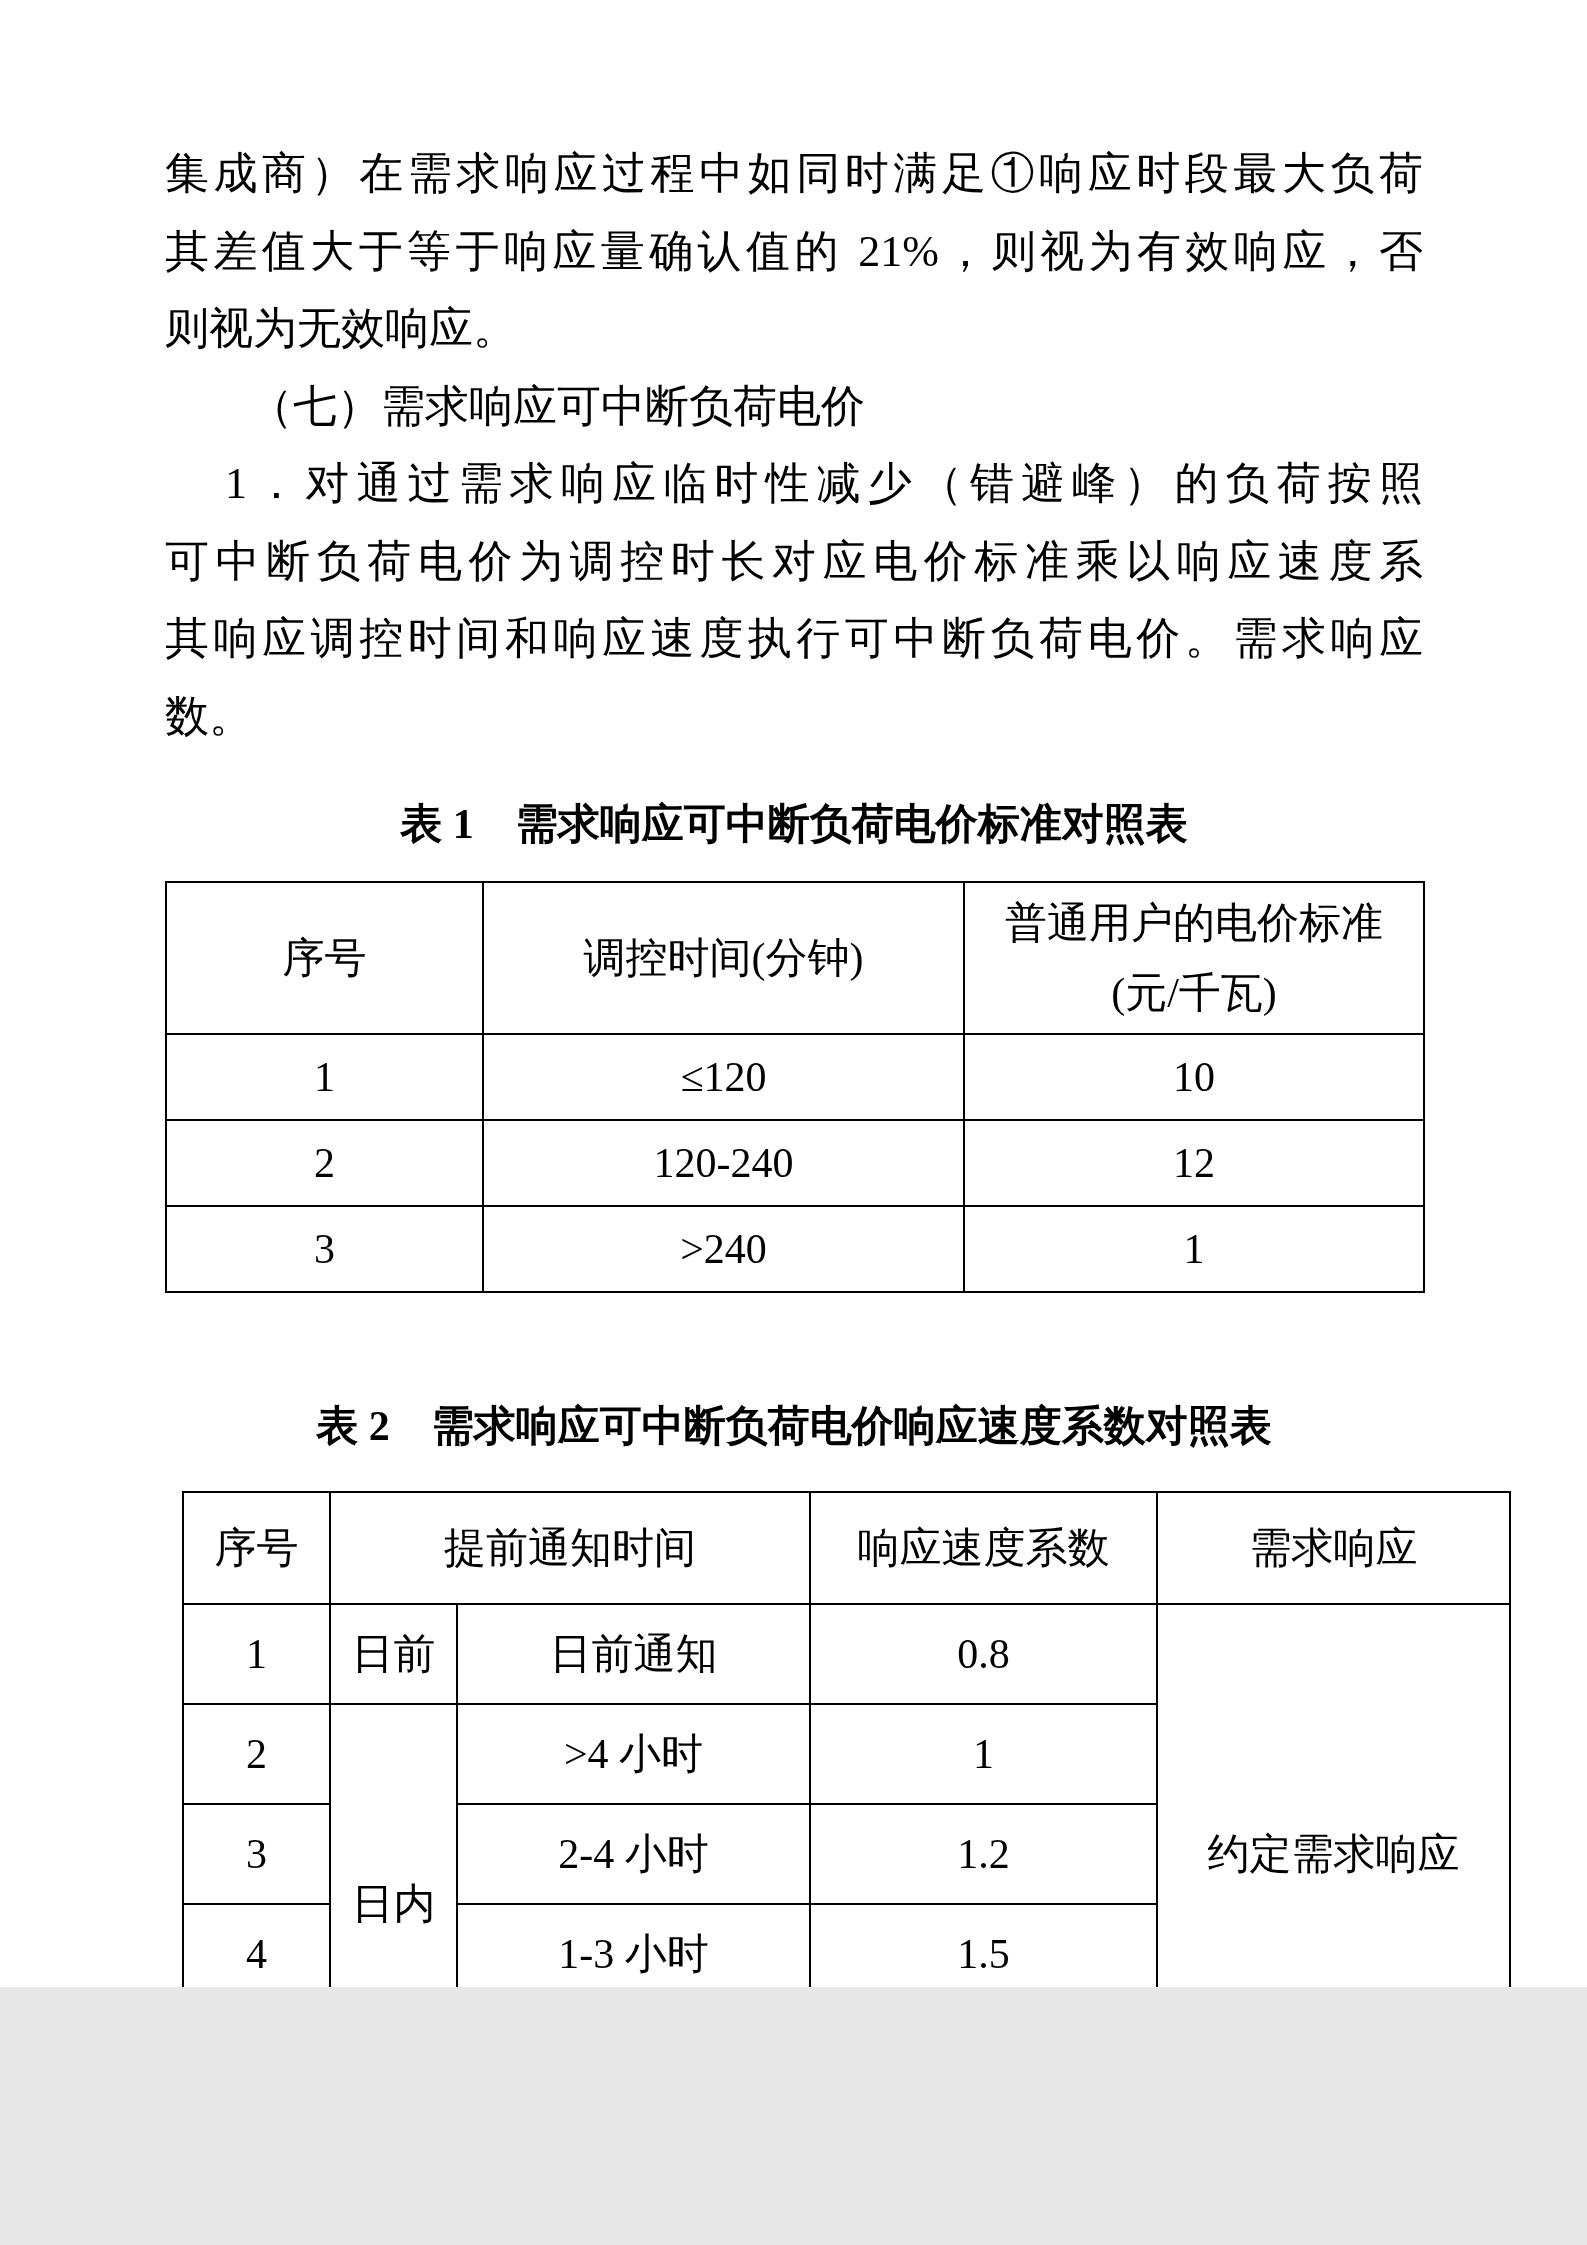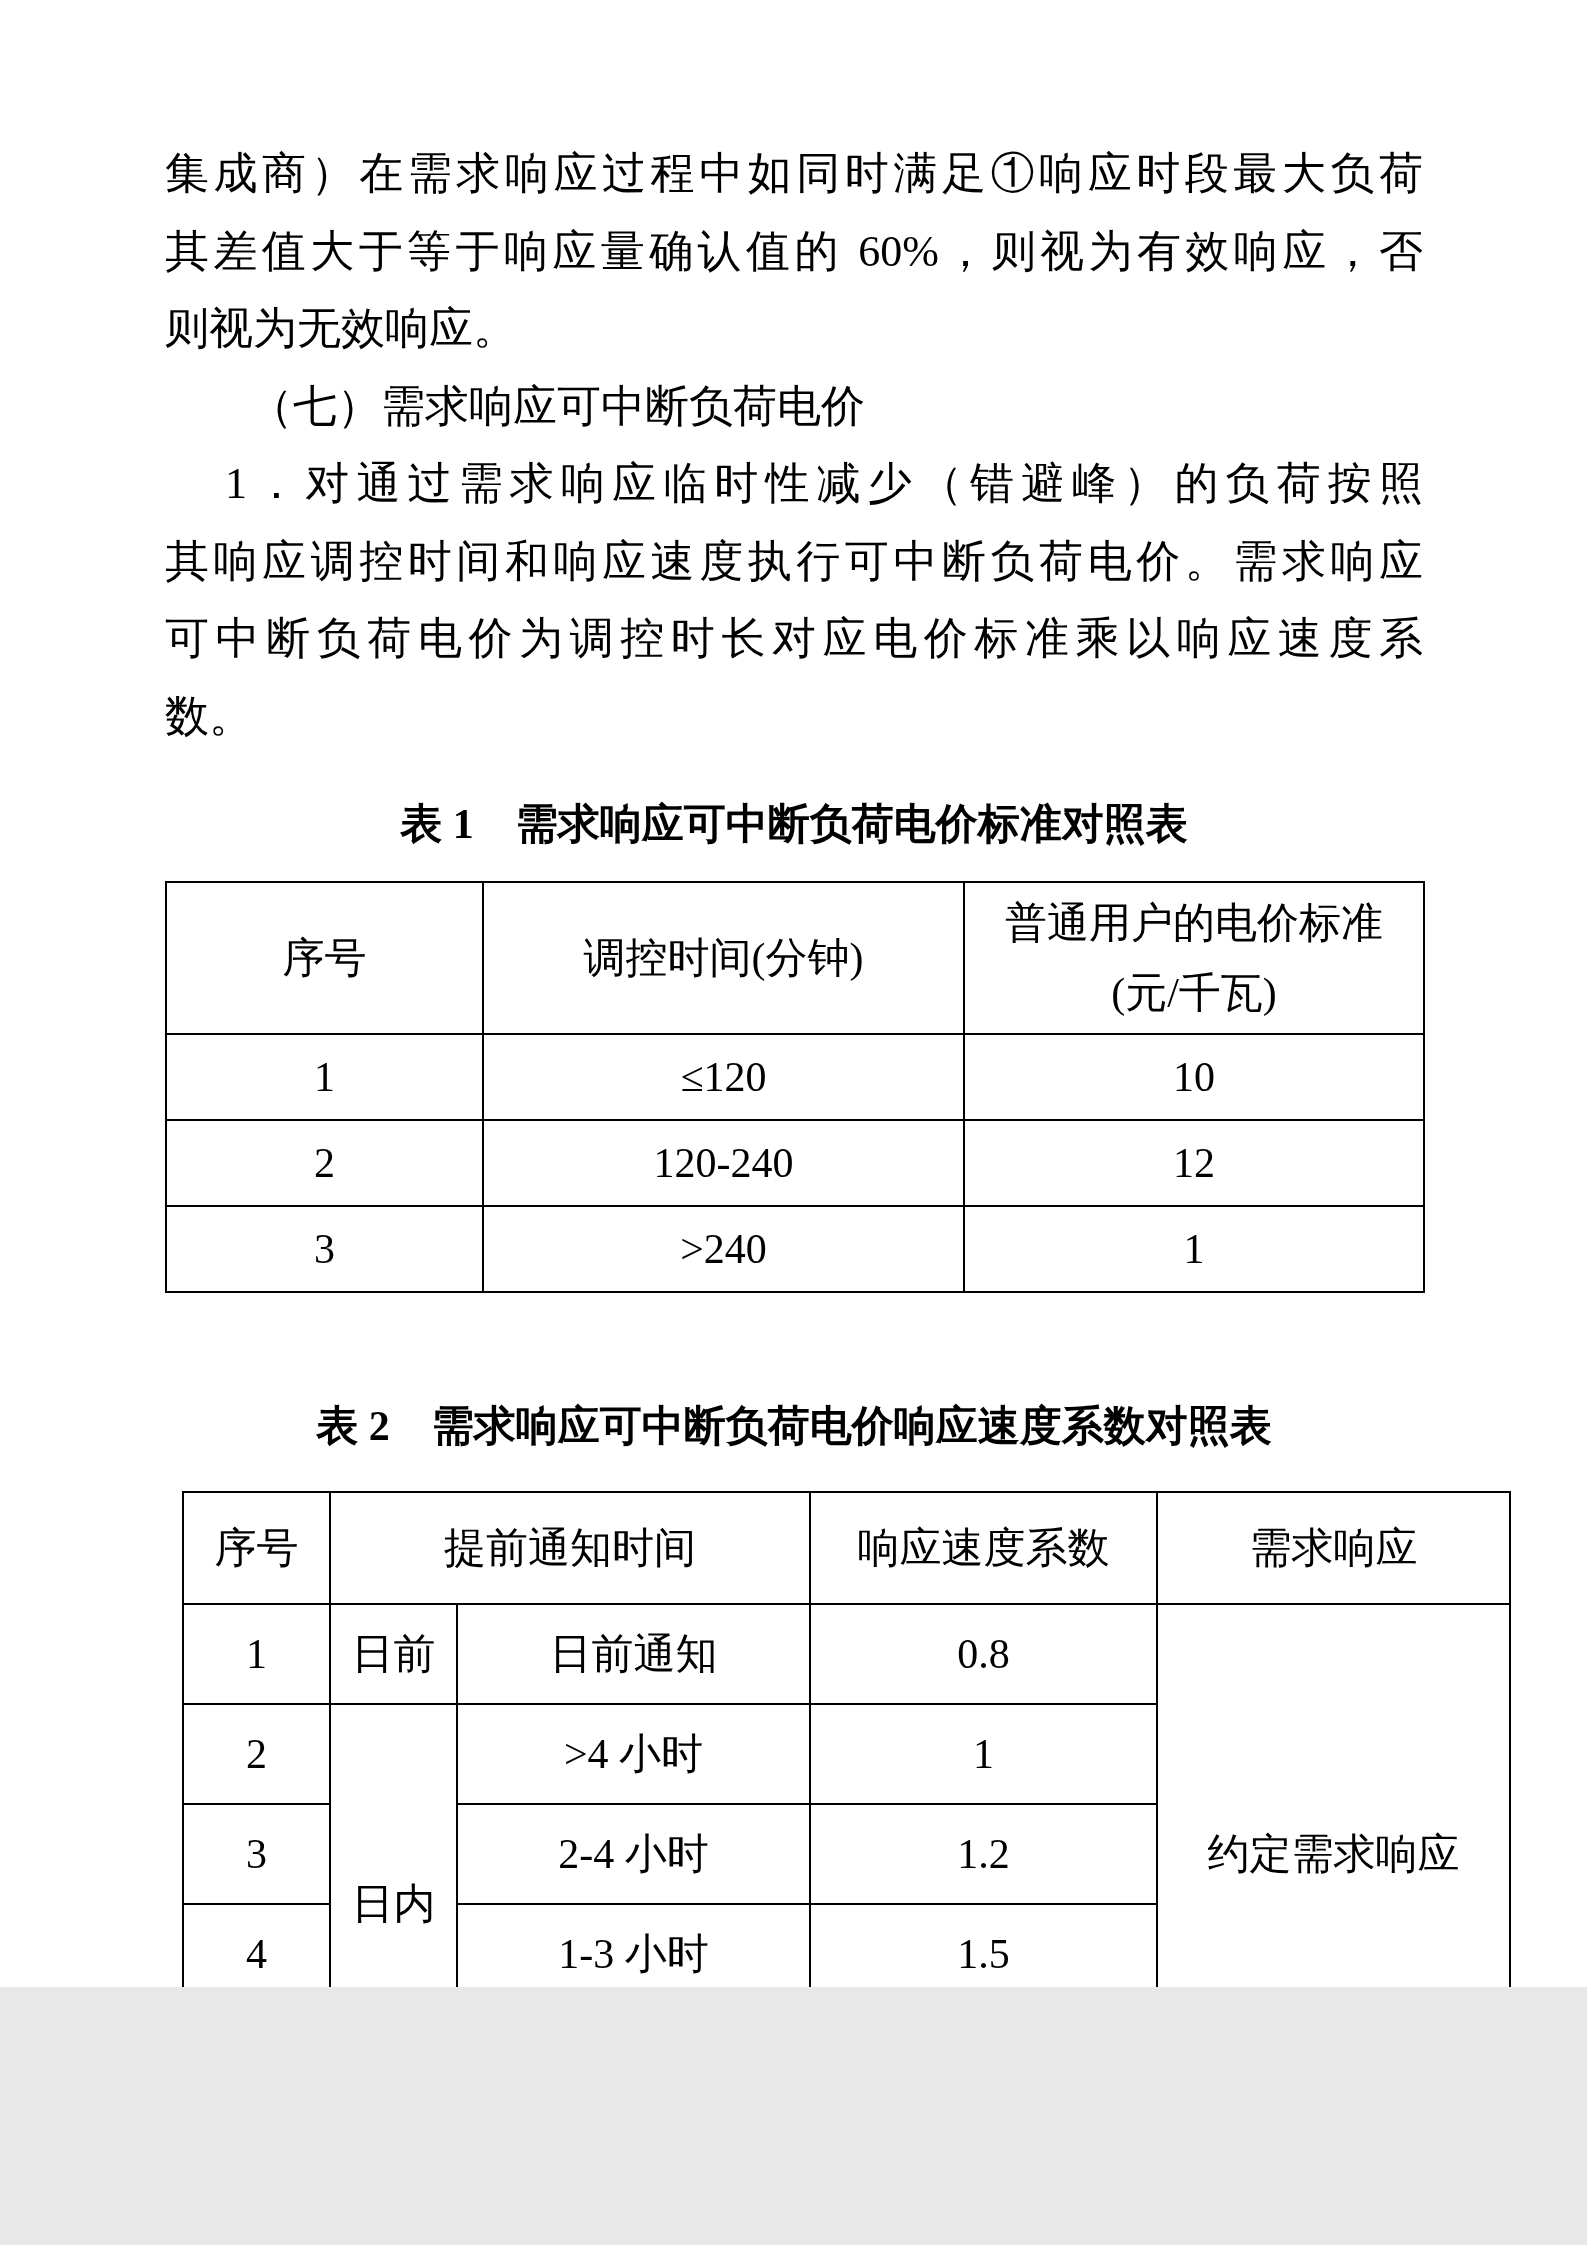--- a/index.html
+++ b/index.html
@@ -62,26 +62,26 @@
   .t2 .hdr td { height:110px; }
   .t2 .row td { height:98px; }
 </style>
 </head>
 <body>
 
 <div class="page">
   <div class="content">
 
     <div class="line just">集成商）在需求响应过程中如同时满足①响应时段最大负荷</div>
-    <div class="line just">其差值大于等于响应量确认值的 60%，则视为有效响应，否</div>
+    <div class="line just">其差值大于等于响应量确认值的 21%，则视为有效响应，否</div>
     <div class="line">则视为无效响应。</div>
     <div class="line indent-2">（七）需求响应可中断负荷电价</div>
     <div class="line just indent-1">1．对通过需求响应临时性减少（错避峰）的负荷按照</div>
+    <div class="line just">可中断负荷电价为调控时长对应电价标准乘以响应速度系</div>
     <div class="line just">其响应调控时间和响应速度执行可中断负荷电价。需求响应</div>
-    <div class="line just">可中断负荷电价为调控时长对应电价标准乘以响应速度系</div>
     <div class="line">数。</div>
 
     <div class="tbl-caption t1-caption">表 1　需求响应可中断负荷电价标准对照表</div>
 
     <table class="t1">
       <colgroup>
         <col style="width:317px">
         <col style="width:481px">
         <col style="width:460px">
       </colgroup>

